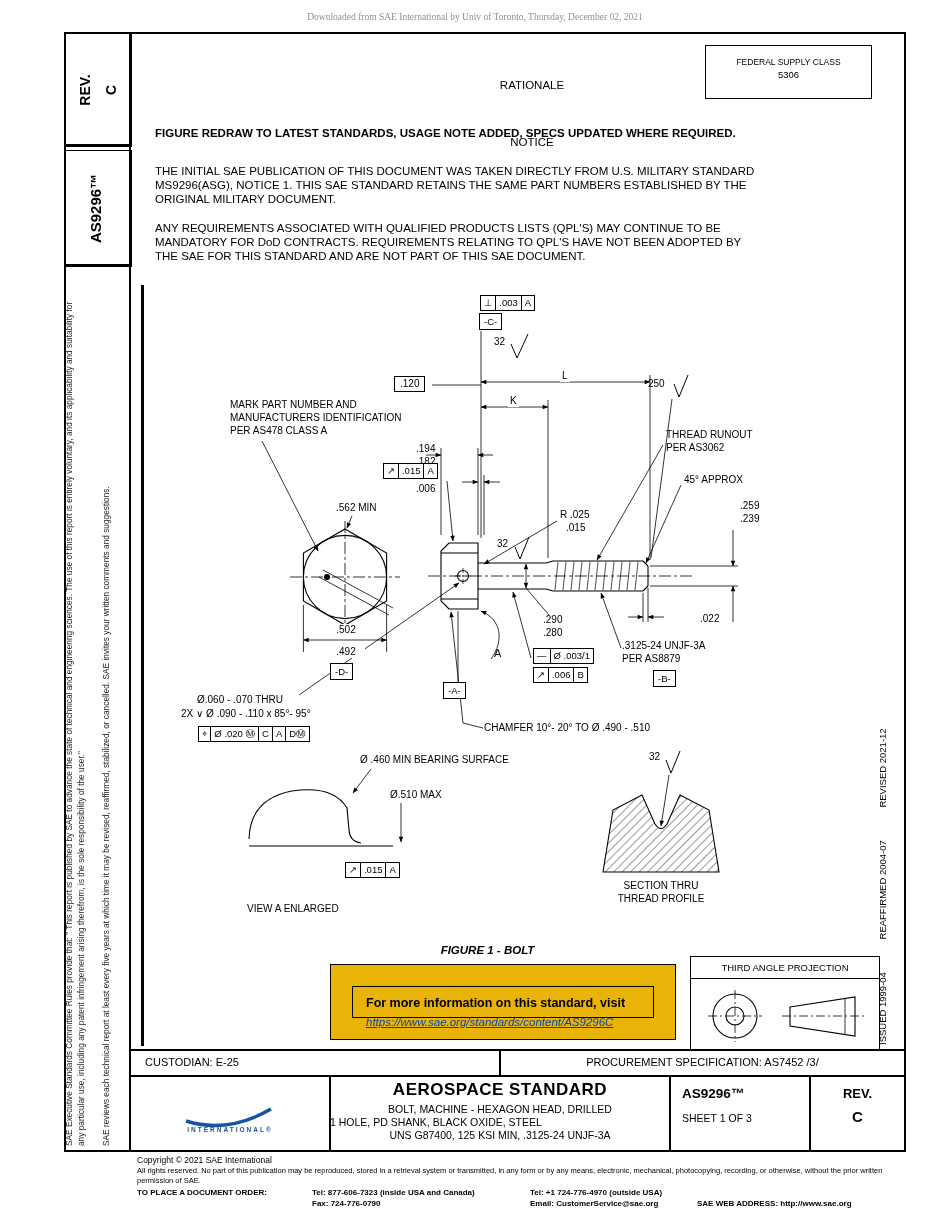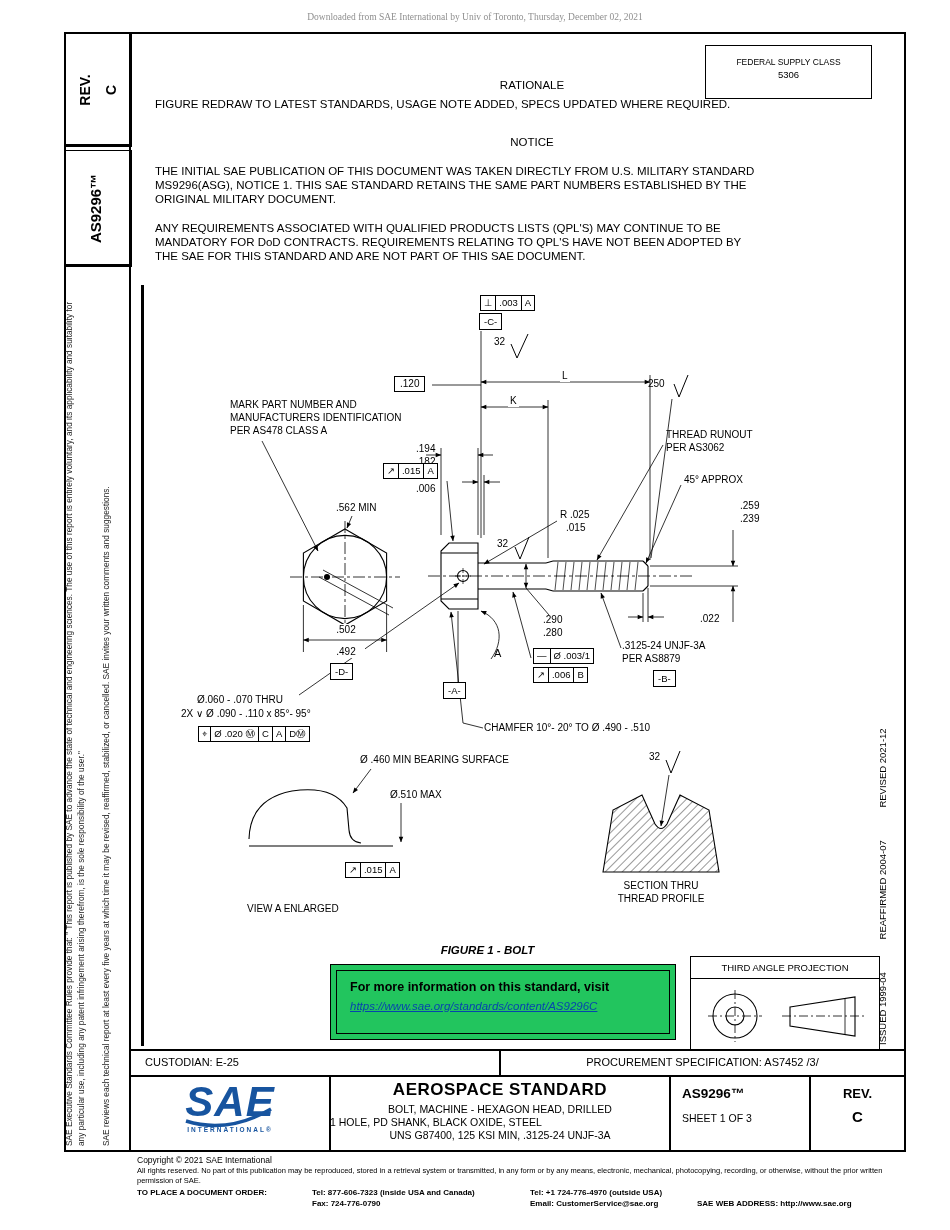--- a/index.html
+++ b/index.html
@@ -23,21 +23,21 @@
   .dimbox{position:absolute;border:1px solid #000;background:#fff;font-size:10px;
           line-height:14px;padding:0 5px;white-space:nowrap;}
   .sidebox{position:absolute;border:1px solid #000;}
   .rotc{position:absolute;transform:rotate(-90deg);transform-origin:0 0;}
   .vnote{position:absolute;transform:rotate(-90deg);transform-origin:0 0;
          font-size:8.3px;line-height:11.5px;color:#222;}
   .vdates{position:absolute;transform:rotate(-90deg);transform-origin:0 0;
           font-size:9.5px;white-space:nowrap;}
   .vdates span{margin-right:30px;}
   .fsc{position:absolute;border:1px solid #000;text-align:center;}
-  .infobox{position:absolute;border:1.5px solid #000;padding:5px;background:#22c55e;}
+  .infobox{position:absolute;border:1.5px solid #000;padding:21px;background:#eab308;}
   .infobox .inner{border:1px solid #000;padding:9px 13px;height:100%;box-sizing:border-box;}
   .projbox{position:absolute;border:1px solid #000;}
   .projbox .ptitle{border-bottom:1px solid #000;text-align:center;font-size:9.5px;
                    line-height:21px;height:21px;}
   .figcap{position:absolute;font-weight:bold;font-style:italic;font-size:11.5px;text-align:center;}
   .link{color:#0645ad;text-decoration:underline;font-size:11.5px;}
   .blue{color:#17549f;}
   .footer-bold{position:absolute;font-size:8px;font-weight:bold;white-space:nowrap;}
 </style>
 </head>
@@ -211,21 +211,21 @@
     <span>REAFFIRMED 2004-07</span>
     <span>REVISED 2021-12</span>
   </div>
 
   <div class="fsc" style="left:705px;top:45px;width:165px;height:52px">
     <div style="font-size:8.5px;margin-top:11px;">FEDERAL SUPPLY CLASS</div>
     <div style="font-size:9.5px;margin-top:2px;">5306</div>
   </div>
 
   <div class="hcenter" style="left:130px;top:79px;width:740px;font-size:11.5px;">RATIONALE</div>
-  <div class="bodytxt" style="left:155px;top:97px;width:700px;">FIGURE REDRAW TO LATEST STANDARDS, USAGE NOTE ADDED, SPECS UPDATED WHERE REQUIRED.</div>
+  <div class="bodytxt" style="left:155px;top:126px;width:700px;font-weight:bold;">FIGURE REDRAW TO LATEST STANDARDS, USAGE NOTE ADDED, SPECS UPDATED WHERE REQUIRED.</div>
   <div class="hcenter" style="left:130px;top:136px;width:740px;font-size:11.5px;">NOTICE</div>
   <div class="bodytxt" style="left:155px;top:164px;width:600px;">THE INITIAL SAE PUBLICATION OF THIS DOCUMENT WAS TAKEN DIRECTLY FROM U.S. MILITARY STANDARD MS9296(ASG), NOTICE 1. THIS SAE STANDARD RETAINS THE SAME PART NUMBERS ESTABLISHED BY THE ORIGINAL MILITARY DOCUMENT.</div>
   <div class="bodytxt" style="left:155px;top:221px;width:600px;">ANY REQUIREMENTS ASSOCIATED WITH QUALIFIED PRODUCTS LISTS (QPL'S) MAY CONTINUE TO BE MANDATORY FOR DoD CONTRACTS. REQUIREMENTS RELATING TO QPL'S HAVE NOT BEEN ADOPTED BY THE SAE FOR THIS STANDARD AND ARE NOT PART OF THIS SAE DOCUMENT.</div>
 
   <div class="fcf" style="left:480px;top:295px">
     <span>⊥</span>
     <span>.003</span>
     <span>A</span>
   </div>
   <div class="datum" style="left:479px;top:313px">-C-</div>
@@ -323,21 +323,20 @@
     </div>
   </div>
 
   <div class="projbox" style="left:690px;top:956px;width:190px;height:94px;box-sizing:border-box">
     <div class="ptitle">THIRD ANGLE PROJECTION</div>
   </div>
 
   <div class="abs" style="left:145px;top:1056px;font-size:11px">CUSTODIAN: E-25</div>
   <div class="abs" style="left:500px;top:1056px;width:405px;text-align:center;font-size:11px">PROCUREMENT SPECIFICATION: AS7452 /3/</div>
 
-  <div class="abs blue" style="left:130px;top:1078px;width:200px;text-align:center;font-size:42px;font-weight:bold;font-style:italic;letter-spacing:1px">SAE</div>
   <div class="abs blue" style="left:130px;top:1126px;width:200px;text-align:center;font-size:6.5px;font-weight:bold;letter-spacing:2px">INTERNATIONAL®</div>
 
   <div class="abs" style="left:330px;top:1080px;width:340px;text-align:center;font-size:17px;font-weight:bold;letter-spacing:.5px">AEROSPACE STANDARD</div>
   <div class="abs" style="left:330px;top:1103px;width:340px;text-align:center;font-size:10.5px">BOLT, MACHINE - HEXAGON HEAD, DRILLED</div>
   <div class="abs" style="left:330px;top:1116px;width:340px;text-align:left;font-size:10.5px">1 HOLE, PD SHANK, BLACK OXIDE, STEEL</div>
   <div class="abs" style="left:330px;top:1129px;width:340px;text-align:center;font-size:10.5px">UNS G87400, 125 KSI MIN, .3125-24 UNJF-3A</div>
 
   <div class="abs" style="left:682px;top:1086px;font-size:13.5px;font-weight:bold">AS9296™</div>
   <div class="abs" style="left:682px;top:1112px;font-size:10.5px">SHEET 1 OF 3</div>
   <div class="abs" style="left:810px;top:1086px;width:95px;text-align:center;font-size:13px;font-weight:bold">REV.</div>

